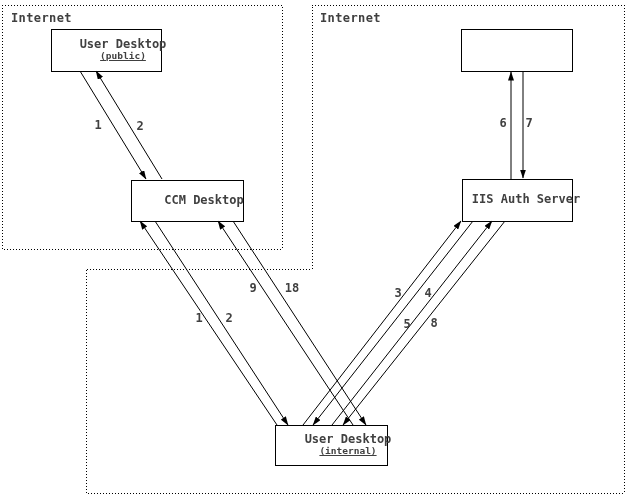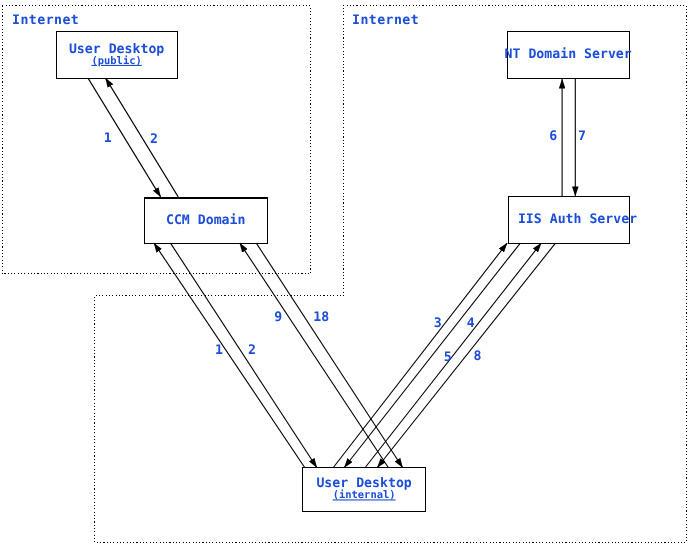--- a/index.html
+++ b/index.html
@@ -2,39 +2,40 @@
 <html><head>
 <meta charset="utf-8">
 <style>
   html, body { margin: 0; padding: 0; background: #ffffff; }
   .diagram {
     position: relative;
     width: 627px;
     height: 497px;
     background: #ffffff;
     font-family: "DejaVu Sans Mono", "Liberation Mono", monospace;
-    color: #1d4ed8;
+    color: #404040;
     overflow: hidden;
   }
   .diagram svg { position: absolute; left: 0; top: 0; }
   .zlabel {
     position: absolute;
     font-size: 12px;
     font-weight: bold;
     letter-spacing: 0.4px;
     white-space: nowrap;
   }
   .node-label {
     position: absolute;
     display: flex;
     flex-direction: column;
     align-items: center;
     justify-content: center;
     text-align: center;
     line-height: 1.1;
+    margin-left: 17px;
   }
   .node-title {
     font-size: 12px;
     font-weight: bold;
     white-space: nowrap;
   }
   .node-subtitle {
     font-size: 9.5px;
     font-weight: bold;
     white-space: nowrap;
@@ -94,28 +95,25 @@
 
   <div class="zlabel" style="left:11px; top:11px">Internet</div>
   <div class="zlabel" style="left:320px; top:11px">Internet</div>
 
   <div class="node-label" style="left:51px; top:29px; width:110px; height:42px">
     <span class="node-title">User Desktop</span>
     <span class="node-subtitle">(public)</span>
   </div>
 
   <div class="node-label" style="left:131px; top:180px; width:112px; height:41px">
-    <span class="node-title">CCM Domain</span>
+    <span class="node-title">CCM Desktop</span>
   </div>
 
-  <div class="node-label" style="left:461px; top:29px; width:111px; height:42px">
-    <span class="node-title">NT Domain Server</span>
-  </div>
 
-  <div class="node-label" style="left:470px; top:179px; width:110px; height:42px">
+  <div class="node-label" style="left:454px; top:179px; width:110px; height:42px">
     <span class="node-title">IIS Auth Server</span>
   </div>
 
   <div class="node-label" style="left:275px; top:425px; width:112px; height:40px">
     <span class="node-title">User Desktop</span>
     <span class="node-subtitle">(internal)</span>
   </div>
 
   <span class="num" style="left:98px;  top:125px">1</span>
   <span class="num" style="left:140px; top:126px">2</span>

